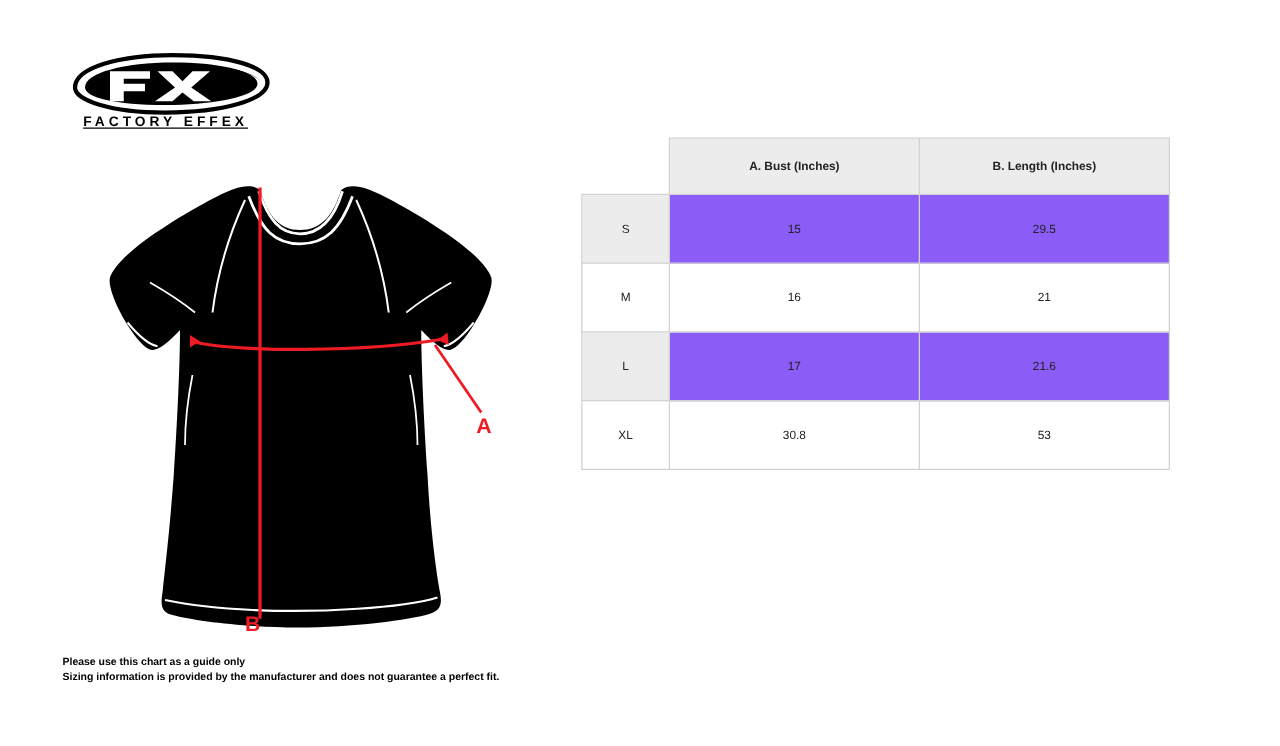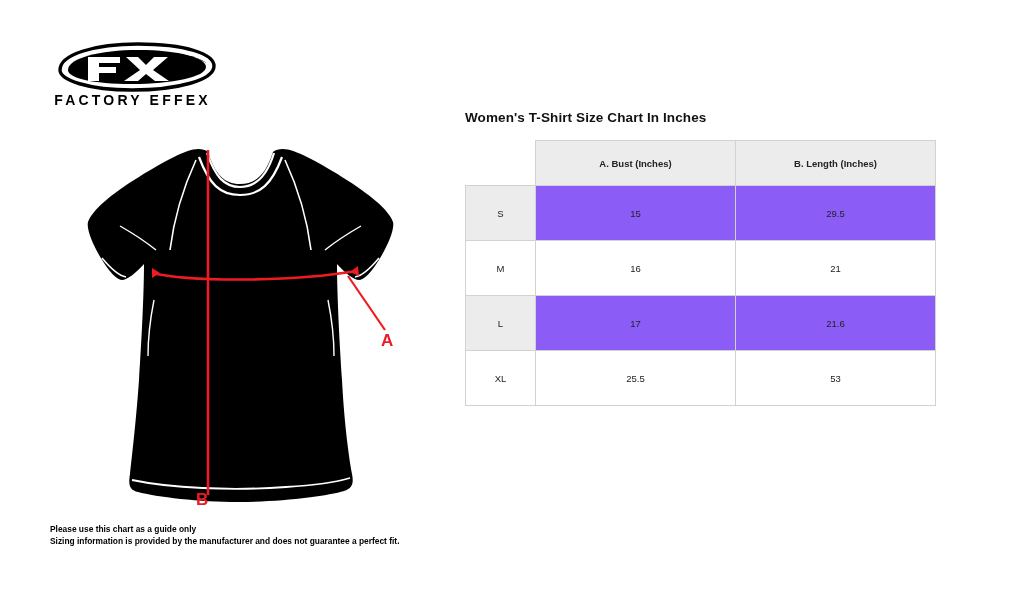--- a/index.html
+++ b/index.html
@@ -23,25 +23,26 @@
     top: 40px;
     width: 170px;
     height: 68px;
   }
   #logo-wordmark {
     position: absolute;
     left: 50px;
     top: 92px;
     width: 165px;
     text-align: center;
-    font-size: 14px;
+    font-size: 11px;
     font-weight: bold;
     letter-spacing: 3.2px;
     color: #000;
     font-family: "Liberation Sans", sans-serif;
+    text-decoration: underline;
   }
 
   
   #shirt-figure {
     position: absolute;
     left: 60px;
     top: 130px;
     width: 380px;
     height: 380px;
   }
@@ -195,21 +196,20 @@
 </div>
 <div id="measure-label-a">A</div>
 <div id="measure-label-b">B</div>
 
 <div id="disclaimer">
   <div>Please use this chart as a guide only</div>
   <div>Sizing information is provided by the manufacturer and does not guarantee a perfect fit.</div>
 </div>
 
 <div id="chart-panel">
-  <div id="chart-title">Women's T-Shirt Size Chart In Inches</div>
 
   <table class="size-chart">
     <colgroup>
       <col class="c0">
         <col class="c1">
         <col class="c2">
     </colgroup>
     <thead>
       <tr>
         <th class="corner"></th>
@@ -228,18 +228,18 @@
         <td>16</td>
         <td>21</td>
       </tr>
       <tr class="shaded">
         <td class="sizecell">L</td>
         <td>17</td>
         <td>21.6</td>
       </tr>
       <tr>
         <td class="sizecell">XL</td>
-        <td>25.5</td>
+        <td>30.8</td>
         <td>53</td>
       </tr>
     </tbody>
   </table>
 </div>
 
 </body></html>

